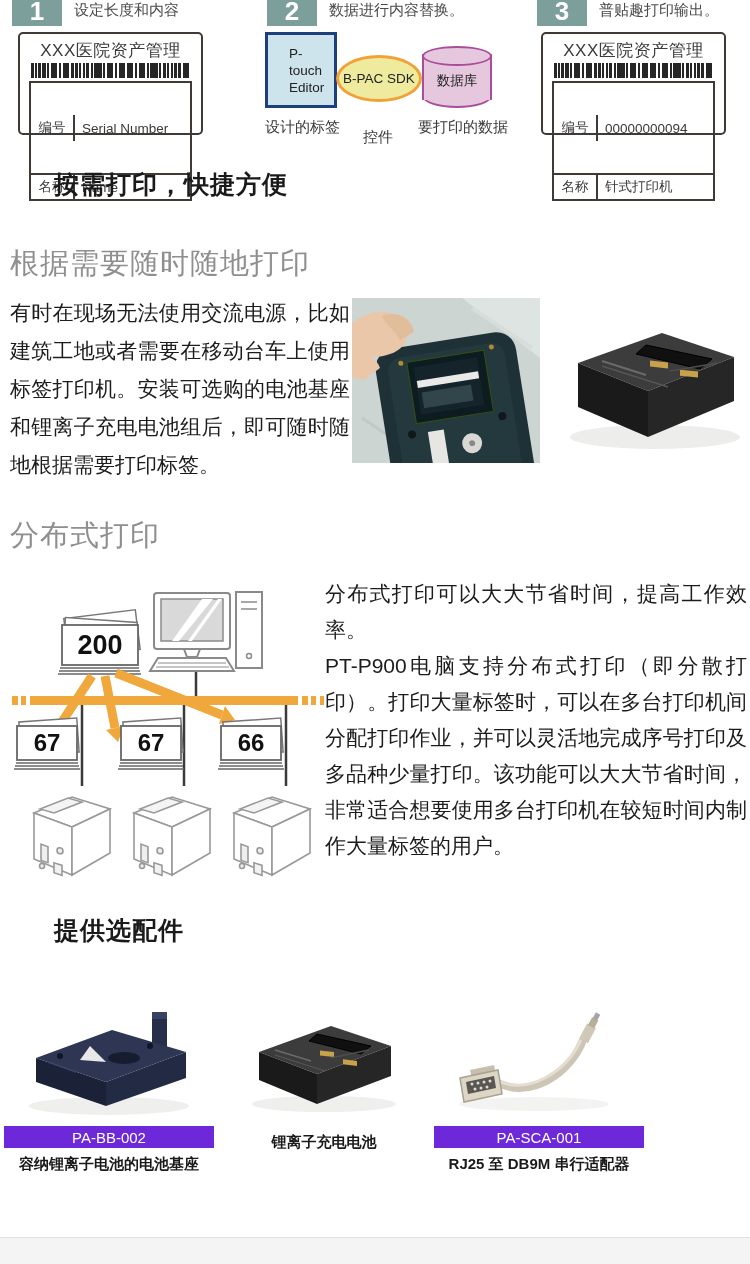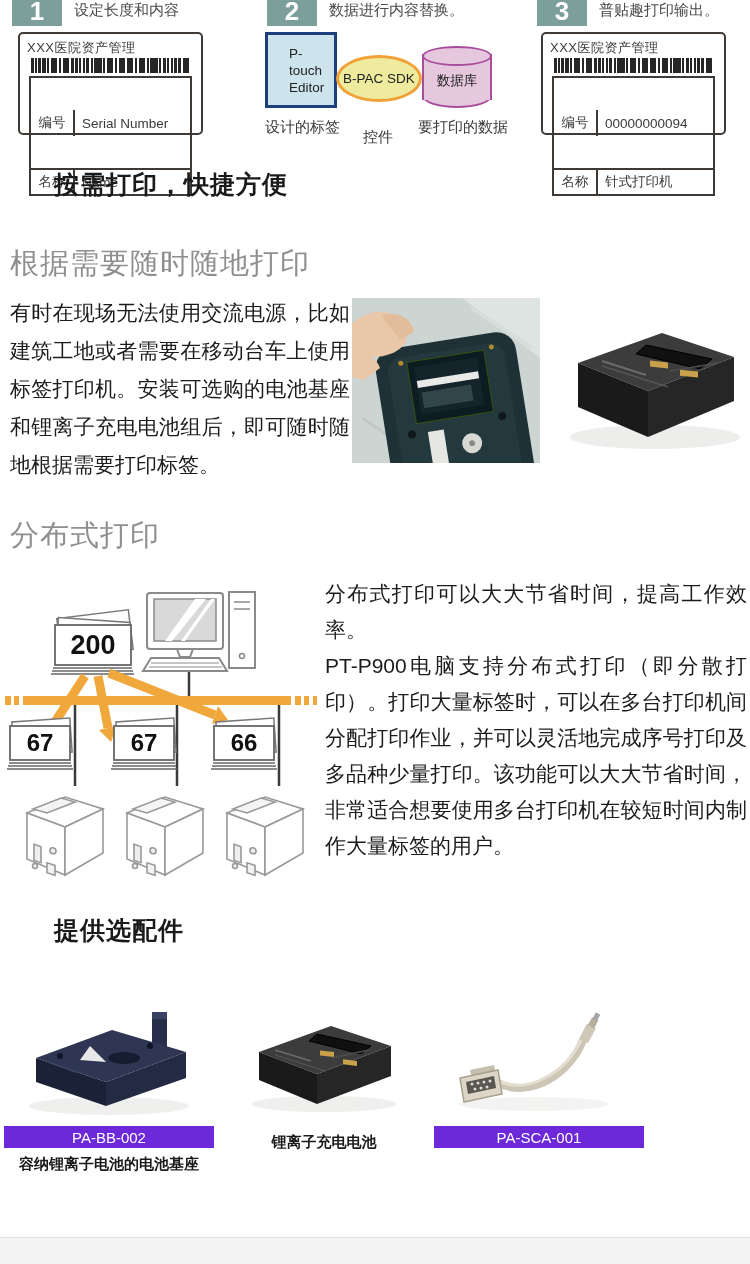--- a/index.html
+++ b/index.html
@@ -7,21 +7,21 @@
   .page { position:relative; width:750px; height:1264px; background:#fff; overflow:hidden; margin:0 auto; }
 
   
   .step-num { position:absolute; width:50px; height:40px; top:-14px; background:#7D9F9B;
               color:#fff; font-size:26px; font-weight:bold; display:flex; align-items:center;
               justify-content:center; padding-top:10px; }
   .step-title { position:absolute; top:1px; font-size:15px; color:#4a4a4a; white-space:nowrap; }
 
   .label-card { position:absolute; width:185px; height:103px; border:2px solid #3f3a35;
                 border-radius:5px; background:#fff; padding:5px 7px 0 7px; }
-  .label-card .lbl-title { font-size:13px; color:#3a3a3a; letter-spacing:.5px; }
+  .label-card .lbl-title { text-align:center; font-size:17px; color:#3a3a3a; letter-spacing:.5px; }
   .barcode { height:15px; margin:1px 4px 3px 4px; background-color:#fff;
     background-image:
       repeating-linear-gradient(90deg,#262626 0 2px,transparent 2px 4px),
       repeating-linear-gradient(90deg,#262626 0 1px,transparent 1px 7px),
       repeating-linear-gradient(90deg,#262626 0 3px,transparent 3px 11px); }
   .lbl-table { border:2px solid #3f3a35; margin:0 2px; display:grid; grid-template-columns:44px 1fr; }
   .lbl-cell { font-size:13.5px; color:#3a3a3a; height:26px; display:flex; align-items:center;margin-top:32px; }
   .lbl-key { justify-content:center; border-right:2px solid #3f3a35; }
   .lbl-row2 { border-top:2px solid #3f3a35; }
   .lbl-val { padding-left:7px; }
@@ -48,21 +48,21 @@
   
   .h1 { position:absolute; left:10px; font-size:25px; font-weight:bold; color:#1a1a1a;
         letter-spacing:1px; white-space:nowrap;margin-left:44px; }
   .h2 { position:absolute; left:10px; font-size:29px; color:#8f8f8f; letter-spacing:1px; white-space:nowrap;margin-top:8px; }
   .body-text { position:absolute; font-size:21px; color:#1c1c1c; line-height:38px; text-align:justify; }
 
   
   .photo { position:absolute; overflow:hidden; }
 
   
-  .diagram { position:absolute; left:5px; top:578px; width:315px; height:300px; }
+  .diagram { position:absolute; left:12px; top:578px; width:315px; height:300px; }
   svg text { font-family:"Liberation Sans", sans-serif; }
 
   
   .acc-card { position:absolute; width:210px; top:1000px; }
   .acc-art { width:210px; height:122px; }
   .acc-bar { height:22px; background:#6d28d9; color:#fff; font-size:15px;
              display:flex; align-items:center; justify-content:center; margin-top:0; }
   .acc-desc { margin-top:7px; text-align:center; font-size:15px; font-weight:bold; color:#1a1a1a; white-space:nowrap; }
 
   .footer { position:absolute; left:0; top:1237px; width:750px; height:27px;
@@ -350,16 +350,17 @@
       </g>
       <g transform="translate(150,40) rotate(28)">
         <rect x="-5" y="-16" width="10" height="17" fill="#cfc8b6"></rect>
         <rect x="-3.5" y="-24" width="7" height="9" fill="#b7af9c"></rect>
         <rect x="-2.5" y="-30" width="5" height="7" fill="#a5a5a5"></rect>
       </g>
     </svg>
     <div class="acc-bar">
       <span>PA-SCA-001</span>
     </div>
+    <div class="acc-desc">RJ25 至 DB9M 串行适配器</div>
   </div>
 
   <div class="footer"></div>
 </div>
 
 </body></html>

